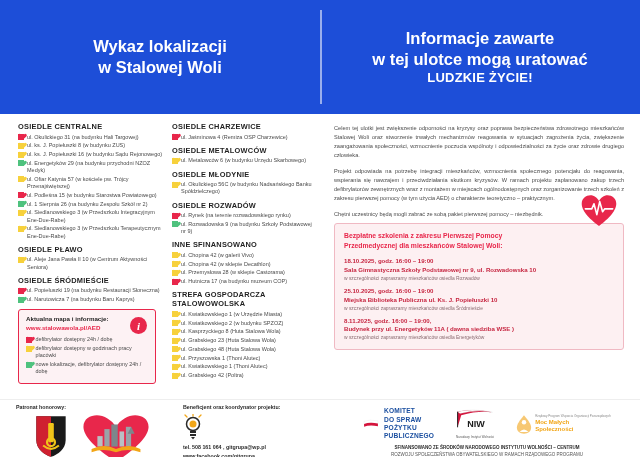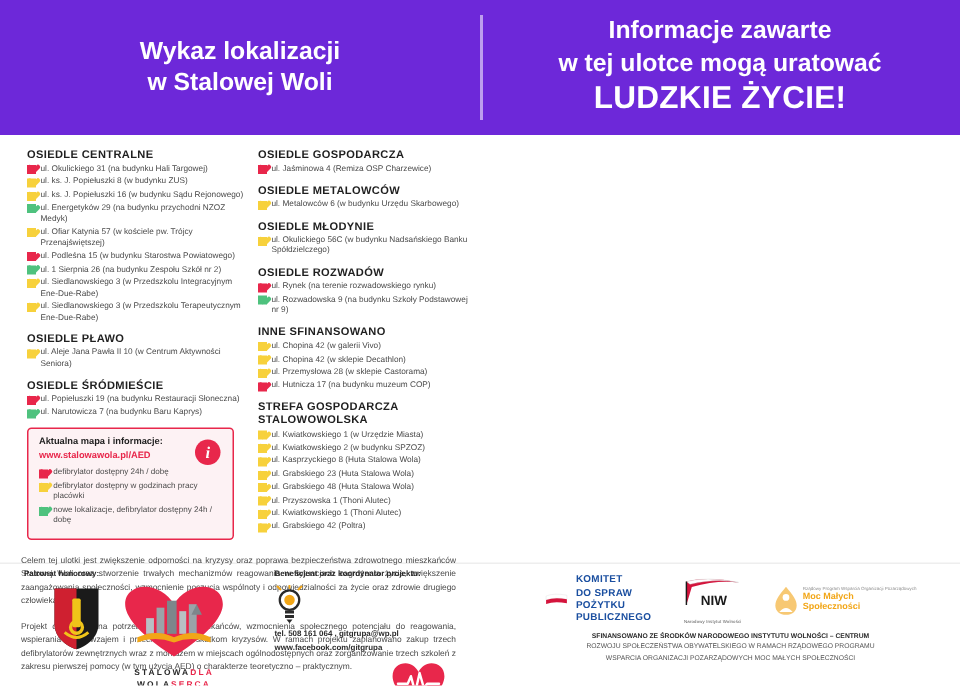--- a/index.html
+++ b/index.html
@@ -6,22 +6,22 @@
   body {
     width: 640px; height: 457px;
     background: #ffffff;
     font-family: "Liberation Sans", sans-serif;
     overflow: hidden;
     position: relative;
   }
 
   
   .header {
-    height: 90px;
-    background: #6d28d9;
+    height: 114px;
+    background: #1d4ed8;
     display: flex;
     align-items: center;
     position: relative;
   }
   .header .divider {
     position: absolute;
     left: 50%; top: 10px; bottom: 10px;
     width: 1.5px;
     background: rgba(255,255,255,0.55);
   }
@@ -29,27 +29,26 @@
     width: 50%;
     text-align: center;
     color: #ffffff;
     font-weight: bold;
     line-height: 1.28;
     padding: 0 14px;
   }
   .header-half .ln { display: block; }
   .h-left .ln { font-size: 16.5px; }
   .h-right .ln { font-size: 16.5px; }
-  .h-right .ln.big { font-size: 21px; letter-spacing: .2px; }
+  .h-right .ln.big { font-size: 13px; letter-spacing: .2px; }
 
   
   .main {
     display: flex;
     height: 285px;
-    flex-direction: column;
   }
   .left-pane {
     width: 320px;
     padding: 8px 6px 0 18px;
     display: flex;
     gap: 4px;
   }
   .col { width: 50%; }
   .col.col-b { padding-left: 4px; }
 
@@ -292,21 +291,21 @@
             <span class="heart yellow"></span>
             <span>defibrylator dostępny w godzinach pracy placówki</span>
           </div>
           <div class="legend-row">
             <span class="heart green"></span>
             <span>nowe lokalizacje, defibrylator dostępny 24h / dobę</span>
           </div>
         </div>
       </div>
     <div class="col col-b">
-        <div class="district first">OSIEDLE GOSPODARCZA</div>
+        <div class="district first">OSIEDLE CHARZEWICE</div>
         <div class="aed-item">
           <span class="heart red"></span>
           <span class="aed-text">ul. Jaśminowa 4 (Remiza OSP Charzewice)</span>
         </div>
         <div class="district">OSIEDLE METALOWCÓW</div>
         <div class="aed-item">
           <span class="heart yellow"></span>
           <span class="aed-text">ul. Metalowców 6 (w budynku Urzędu Skarbowego)</span>
         </div>
         <div class="district">OSIEDLE MŁODYNIE</div>

